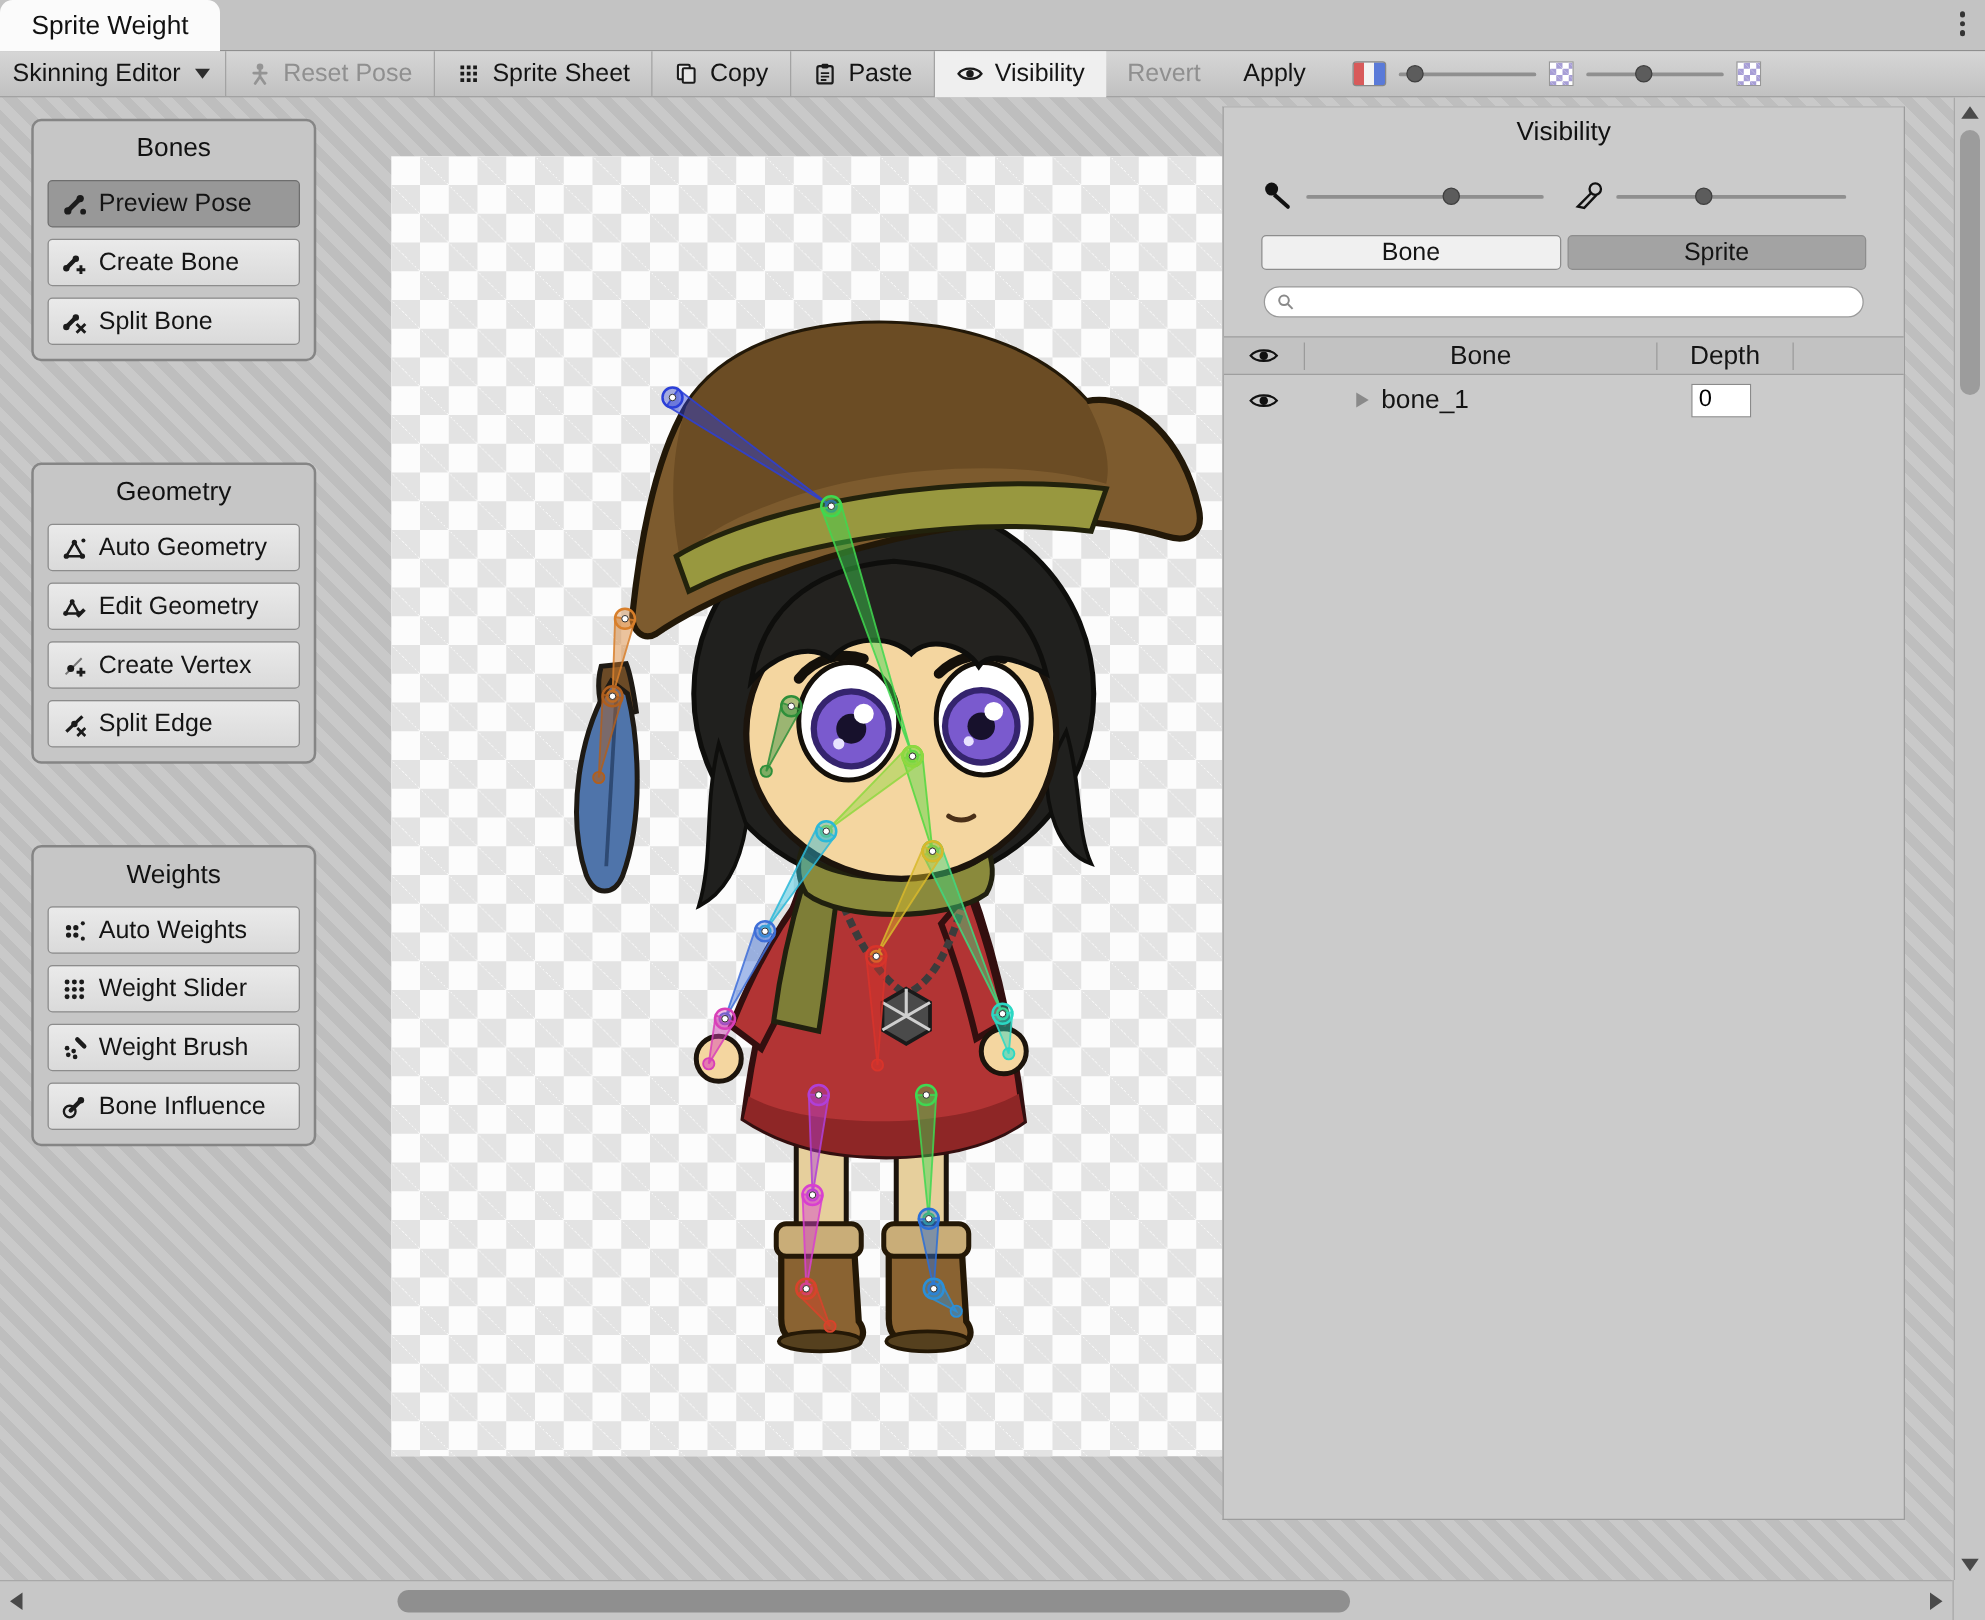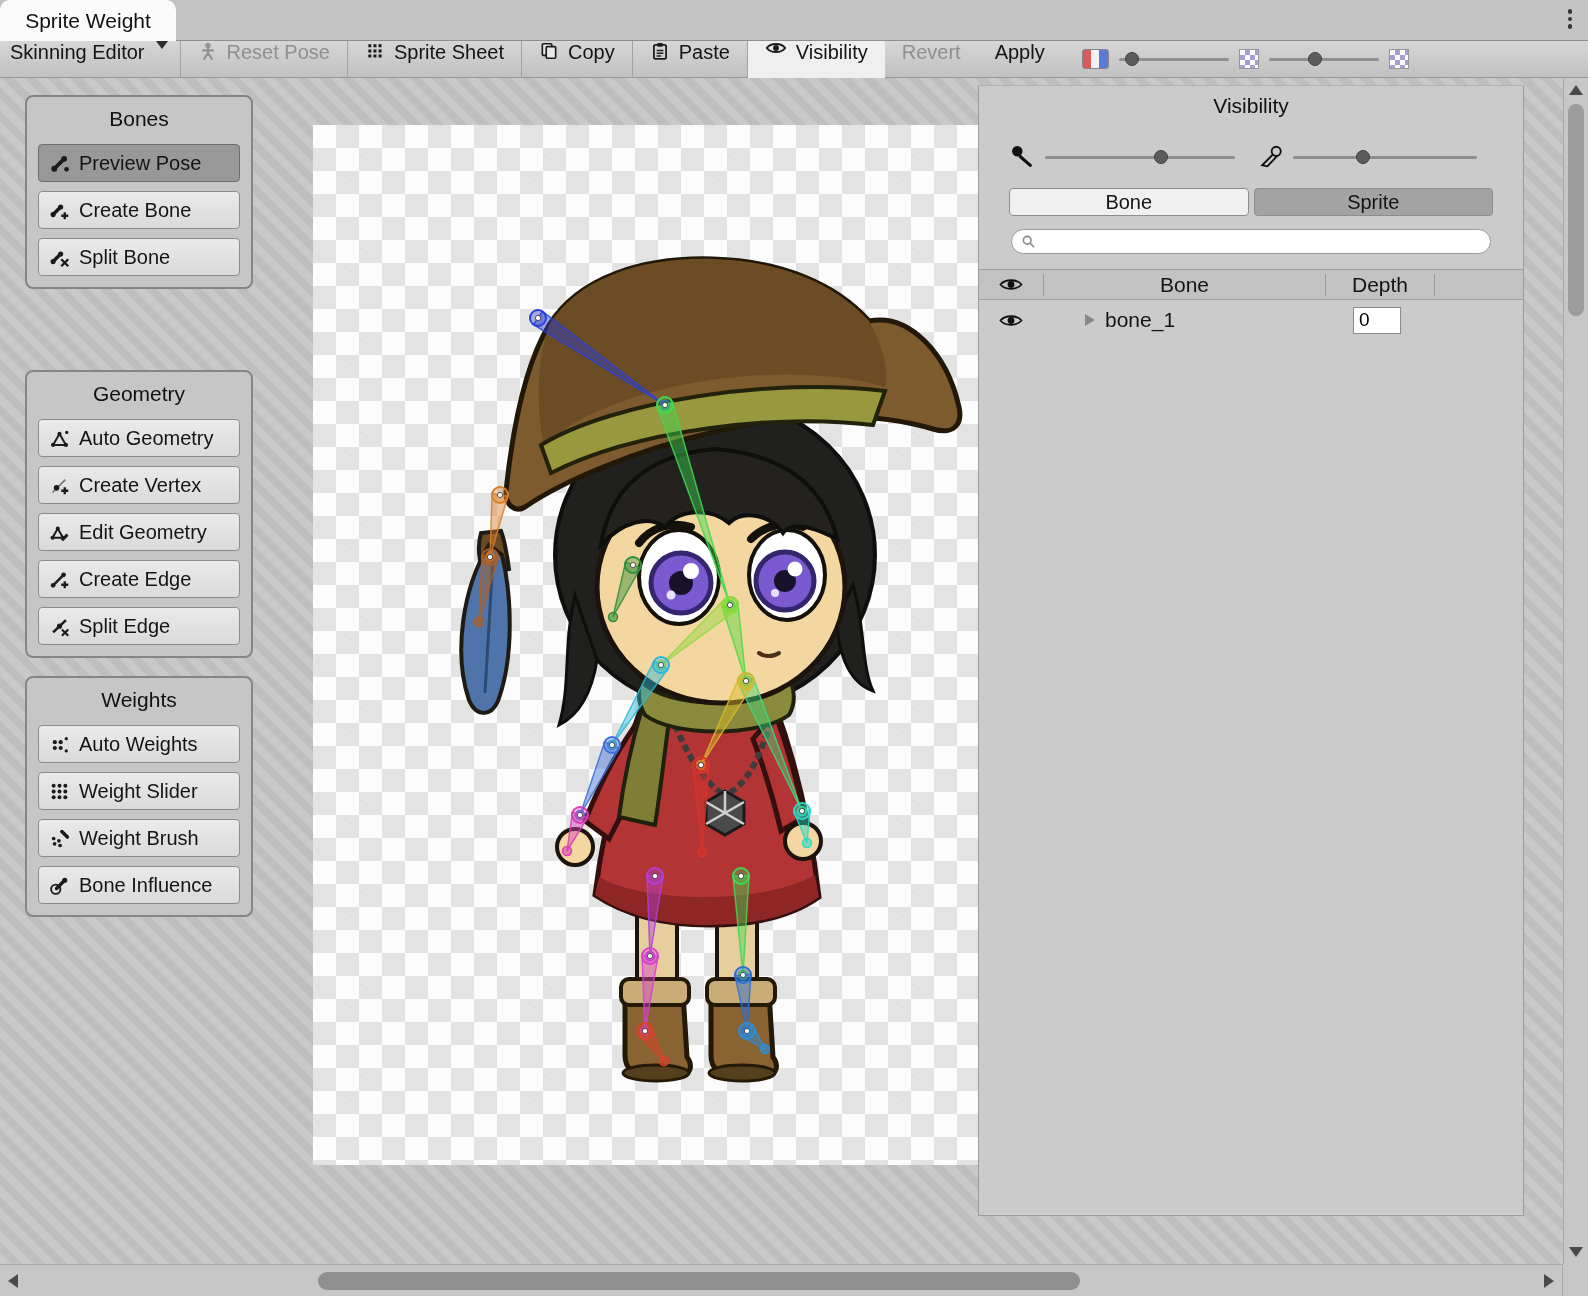--- a/index.html
+++ b/index.html
@@ -9,21 +9,21 @@
   
   .tabbar{position:absolute;left:0;top:0;width:1588px;height:41px;background:#c3c3c3;border-bottom:1px solid #8f8f8f}
   .tab{position:absolute;left:0;top:0;width:176px;height:41px;background:#fbfbfb;border-radius:10px 10px 0 0;
        display:flex;align-items:center;justify-content:center;font-size:21px;color:#111}
   .kebab{position:absolute;right:14px;top:7px;display:flex;flex-direction:column;gap:3px;padding:2px;cursor:pointer}
   .kebab i{width:4.5px;height:4.5px;border-radius:50%;background:#343434}
 
   
   .toolbar{position:absolute;left:0;top:41px;width:1588px;height:37px;display:flex;align-items:center;
            background:linear-gradient(#d6d6d6,#c1c1c1);border-bottom:1px solid #969696;font-size:20px}
-  .tb{display:flex;align-items:flex-start;gap:9px;height:37px;padding:0 17px;white-space:nowrap;cursor:default}
+  .tb{display:flex;align-items:center;gap:9px;height:37px;padding:0 17px;white-space:nowrap;cursor:default}
   .tb.mode{padding:0 12px 0 10px}
   .tb.dis{color:#8f8f8f}
   .tb.vis-on{background:#efefef}
   .tsep{width:1px;height:36px;background:#a3a3a3}
   .caret{width:0;height:0;border-left:6px solid transparent;border-right:6px solid transparent;border-top:8px solid #2e2e2e;margin-left:2px}
   .tic{width:20px;height:20px;flex:none}
   .tic-eye{width:22px;height:14px;flex:none}
   .color-ic{width:27px;height:20px;margin-left:20px;border:1px solid #878787;border-radius:3px;flex:none;
             background:linear-gradient(90deg,#d85a5a 0 33%,#f2f2f2 33% 66%,#5a7ad8 66%)}
   .checker-ic{width:20px;height:20px;border:1px solid #979797;flex:none;background-color:#fff;
@@ -365,44 +365,35 @@
       <path d="M3.5 14.5 L9 5 L14.5 14.5 Z" fill="none" stroke="#1b1b1b" stroke-width="1.7"></path>
       <circle cx="3.5" cy="14.5" r="1.8" fill="#1b1b1b"></circle>
         <circle cx="9" cy="5" r="1.8" fill="#1b1b1b"></circle>
       <circle cx="14.5" cy="14.5" r="1.8" fill="#1b1b1b"></circle>
         <circle cx="15.2" cy="3.8" r="1.4" fill="#1b1b1b"></circle>
     </svg>
     <span>Auto Geometry</span>
   </div>
   <div class="gbtn">
     <svg class="ic" viewBox="0 0 18 18">
-      <path d="M3 15 L14 4" stroke="#1b1b1b" stroke-width="1.4" opacity="0.55" fill="none"></path>
-      <circle cx="6.5" cy="11" r="2.4" fill="#1b1b1b"></circle>
-      <path d="M13.5 10.5 V16.5 M10.5 13.5 H16.5" stroke="#1b1b1b" stroke-width="2" fill="none"></path>
-    </svg>
-    <span>Create Vertex</span>
-  </div>
-  <div class="gbtn">
-    <svg class="ic" viewBox="0 0 18 18">
       <path d="M3 13.5 L7.5 5.5 L12 13.5 Z" fill="none" stroke="#1b1b1b" stroke-width="1.7"></path>
       <circle cx="3" cy="13.5" r="1.7" fill="#1b1b1b"></circle>
         <circle cx="7.5" cy="5.5" r="1.7" fill="#1b1b1b"></circle>
         <circle cx="12" cy="13.5" r="1.7" fill="#1b1b1b"></circle>
       <path d="M12 16.5 L16.8 11.7 L15 9.9 L10.2 14.7 Z" fill="#1b1b1b"></path>
     </svg>
     <span>Edit Geometry</span>
   </div>
   <div class="gbtn">
     <svg class="ic" viewBox="0 0 18 18">
-      <path d="M3.5 14 L12.5 5" stroke="#1b1b1b" stroke-width="2.2" fill="none"></path>
-      <circle cx="3.5" cy="14" r="2" fill="#1b1b1b"></circle>
-        <circle cx="12.5" cy="5" r="2" fill="#1b1b1b"></circle>
+      <path d="M3 15 L14 4" stroke="#1b1b1b" stroke-width="1.4" opacity="0.55" fill="none"></path>
+      <circle cx="6.5" cy="11" r="2.4" fill="#1b1b1b"></circle>
       <path d="M13.5 10.5 V16.5 M10.5 13.5 H16.5" stroke="#1b1b1b" stroke-width="2" fill="none"></path>
     </svg>
-    <span>Create Edge</span>
+    <span>Create Vertex</span>
   </div>
   <div class="gbtn">
     <svg class="ic" viewBox="0 0 18 18">
       <path d="M3.5 14 L14.5 3.5" stroke="#1b1b1b" stroke-width="2.2" fill="none"></path>
       <circle cx="9" cy="8.7" r="2.2" fill="#1b1b1b"></circle>
       <path d="M11 11.5 L16.5 17 M16.5 11.5 L11 17" stroke="#1b1b1b" stroke-width="1.8" fill="none"></path>
     </svg>
     <span>Split Edge</span>
   </div>
 </div>

